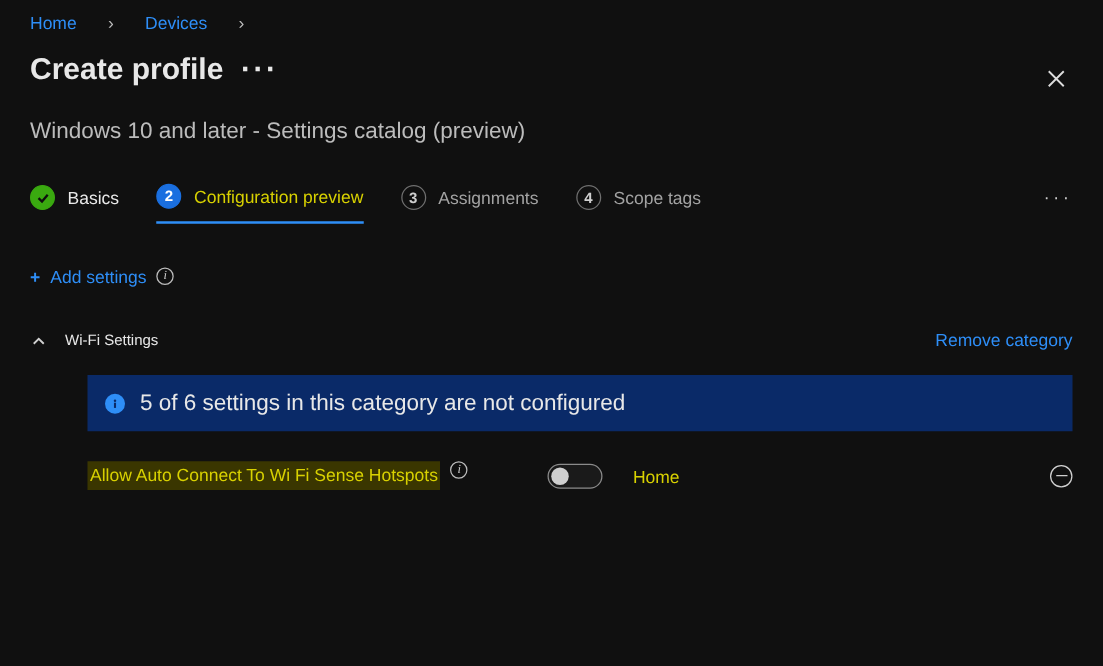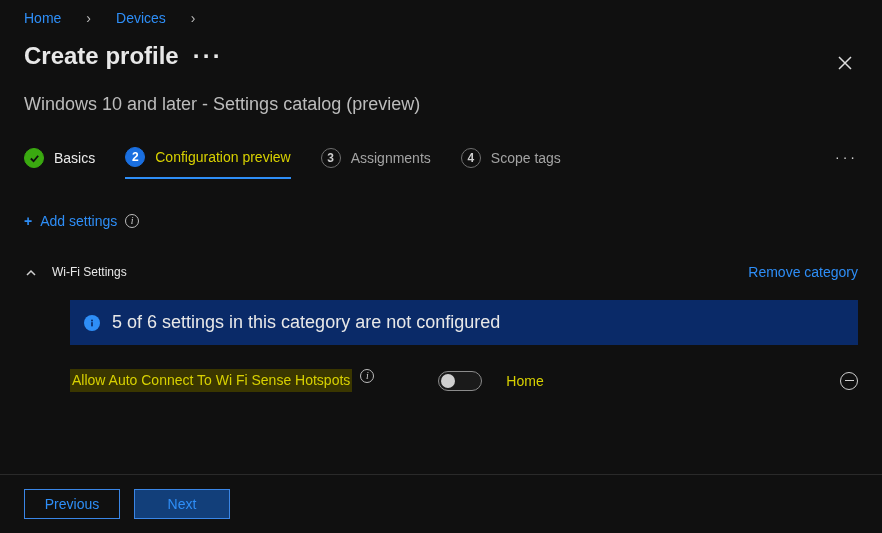--- a/index.html
+++ b/index.html
@@ -223,17 +223,13 @@
       <span class="toggle" role="switch" aria-checked="false">
         <span class="knob"></span>
       </span>
       <span class="toggle-label">Home</span>
       <span class="minus-circle">
         <span class="dash"></span>
       </span>
     </div>
   </section>
 
-  <div class="footer">
-    <button class="btn">Previous</button>
-    <button class="btn primary">Next</button>
-  </div>
 </div>
 
 </body></html>

